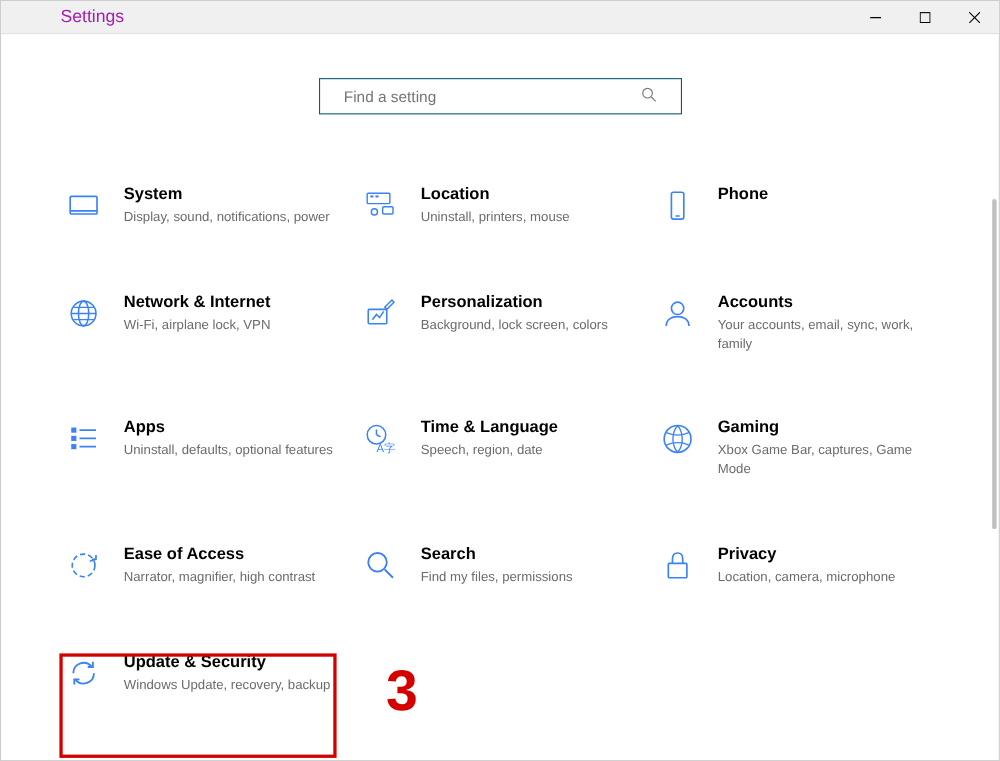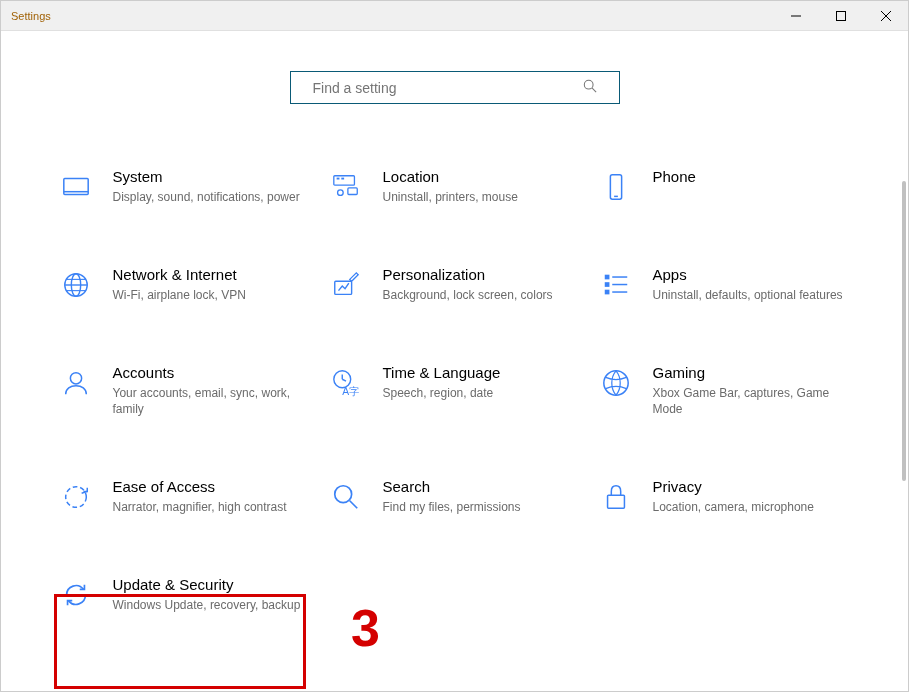--- a/index.html
+++ b/index.html
@@ -16,22 +16,23 @@
   .titlebar {
     height: 30px;
     background: #f0f0f0;
     display: flex;
     align-items: center;
     padding-left: 10px;
     justify-content: space-between;
     border-bottom: 1px solid #e0e0e0;
   }
   .titlebar-title {
-    font-size: 11px;
-    color: #a16207;
+    font-size: 16px;
+    color: #a21caf;
+    margin-left: 44px;
   }
   .win-controls {
     display: flex;
     height: 100%;
   }
   .win-btn {
     width: 45px;
     height: 100%;
     display: flex;
     align-items: center;
@@ -90,21 +91,21 @@
     align-items: center;
     justify-content: center;
     margin-top: 2px;
   }
   .item .icon svg { width: 30px; height: 30px; }
   .item .txt { flex: 1; }
   .item .title {
     font-size: 15px;
     color: #000;
     margin-bottom: 4px;
-    font-weight: 400;
+    font-weight: 700;
   }
   .item .desc {
     font-size: 12px;
     color: #6b6b6b;
     line-height: 1.4;
   }
   .highlight-box {
     position: absolute;
     border: 3px solid #d40000;
     left: 53px;
@@ -239,50 +240,50 @@
       </span>
       <div class="txt">
         <div class="title">Personalization</div>
         <div class="desc">Background, lock screen, colors</div>
       </div>
     </div>
 
     <div class="item">
       <span class="icon">
         <svg viewBox="0 0 32 32">
+            <circle cx="16" cy="11" r="6" fill="none" stroke="currentColor" stroke-width="1.6"></circle>
+            <path d="M 5 28 C 5 22 10 19 16 19 C 22 19 27 22 27 28" fill="none" stroke="currentColor" stroke-width="1.6"></path>
+          </svg>
+      </span>
+      <div class="txt">
+        <div class="title">Accounts</div>
+        <div class="desc">Your accounts, email, sync, work, family</div>
+      </div>
+    </div>
+
+    <div class="item">
+      <span class="icon">
+        <svg viewBox="0 0 32 32">
             <rect x="4" y="5" width="5" height="5" fill="currentColor"></rect>
             <rect x="4" y="13" width="5" height="5" fill="currentColor"></rect>
             <rect x="4" y="21" width="5" height="5" fill="currentColor"></rect>
             <line x1="12" y1="7.5" x2="28" y2="7.5" stroke="currentColor" stroke-width="1.6"></line>
             <line x1="12" y1="15.5" x2="28" y2="15.5" stroke="currentColor" stroke-width="1.6"></line>
             <line x1="12" y1="23.5" x2="28" y2="23.5" stroke="currentColor" stroke-width="1.6"></line>
           </svg>
       </span>
       <div class="txt">
         <div class="title">Apps</div>
         <div class="desc">Uninstall, defaults, optional features</div>
       </div>
     </div>
 
     <div class="item">
       <span class="icon">
         <svg viewBox="0 0 32 32">
-            <circle cx="16" cy="11" r="6" fill="none" stroke="currentColor" stroke-width="1.6"></circle>
-            <path d="M 5 28 C 5 22 10 19 16 19 C 22 19 27 22 27 28" fill="none" stroke="currentColor" stroke-width="1.6"></path>
-          </svg>
-      </span>
-      <div class="txt">
-        <div class="title">Accounts</div>
-        <div class="desc">Your accounts, email, sync, work, family</div>
-      </div>
-    </div>
-
-    <div class="item">
-      <span class="icon">
-        <svg viewBox="0 0 32 32">
             <circle cx="12" cy="12" r="9" fill="none" stroke="currentColor" stroke-width="1.5"></circle>
             <line x1="12" y1="7" x2="12" y2="12" stroke="currentColor" stroke-width="1.5"></line>
             <line x1="12" y1="12" x2="16" y2="14" stroke="currentColor" stroke-width="1.5"></line>
             <text x="12" y="29" font-size="11" fill="currentColor" font-family="sans-serif">A字</text>
           </svg>
       </span>
       <div class="txt">
         <div class="title">Time &amp; Language</div>
         <div class="desc">Speech, region, date</div>
       </div>

